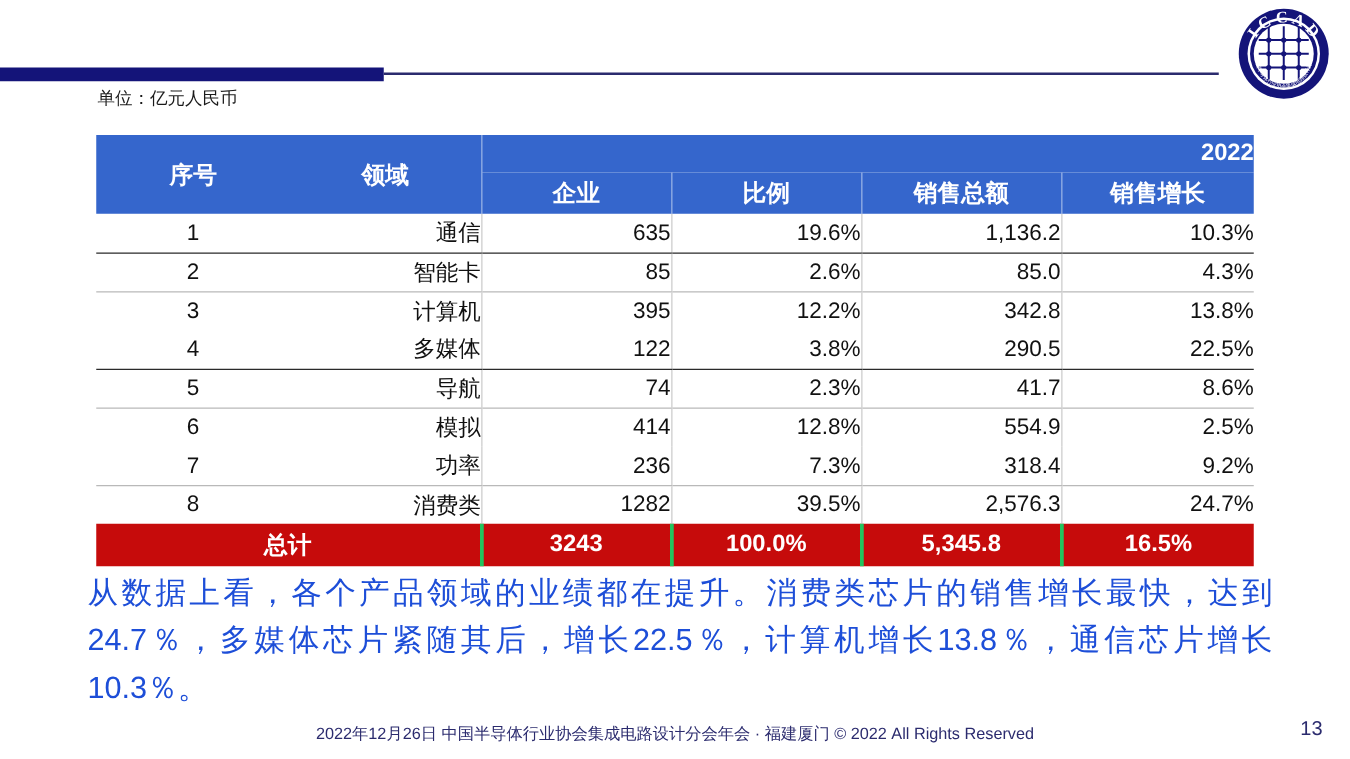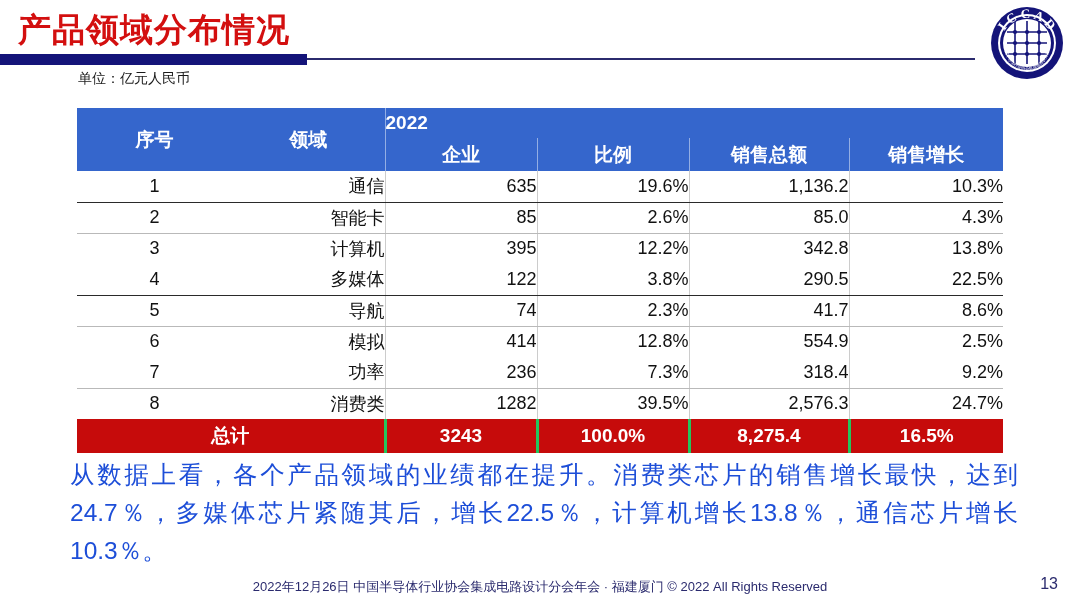--- a/index.html
+++ b/index.html
@@ -43,21 +43,21 @@
   }
 
   
   .tbl-wrap { position: absolute; left: 77px; top: 108px; width: 926px; }
   table.data { border-collapse: collapse; width: 926px; table-layout: fixed; }
   table.data th, table.data td { padding: 0; }
 
   .hdr-blue { background: #3566CC; color: #ffffff; }
   th.h { font-size: 19px; font-weight: bold; text-align: center; vertical-align: middle;
          height: 33px; color:#fff; }
-  th.h-span { font-size: 19px; font-weight: bold; text-align: left; height: 30px; color:#fff; }
+  th.h-span { font-size: 19px; font-weight: bold; text-align: right; height: 30px; color:#fff; }
   th.h-tall { font-size: 19px; font-weight: bold; text-align: center; vertical-align: middle;
               height: 63px; color:#fff; }
   th.vline { border-left: 1px solid #93aee4; }
 
   td.c { text-align: right; font-size: 18px; color: #111; height: 31px; vertical-align: middle;
          font-weight: 400; }
   td.idx { text-align: center; }
   tr.r-dark td { border-bottom: 1.6px solid #2a2a2a; }
   tr.r-light td { border-bottom: 1px solid #b9b9b9; }
   tr.r-none td { border-bottom: none; }
@@ -88,21 +88,20 @@
   .page-no {
     position: absolute; right: 22px; top: 575px;
     font-size: 16px; color: #2B2B6E; font-weight: 400;
   }
 </style>
 </head>
 <body>
 
 <div class="slide">
 
-  <div class="title">产品领域分布情况</div>
   <div class="rule-thick"></div>
   <div class="rule-thin"></div>
 
   <div class="logo">
     <svg viewBox="0 0 82 78" xmlns="http://www.w3.org/2000/svg">
       <circle cx="41" cy="39" r="36" fill="#141479"></circle>
       <circle cx="41" cy="39" r="29" fill="#ffffff"></circle>
       <circle cx="41" cy="39" r="27" fill="#141479"></circle>
       <circle cx="41" cy="39" r="24" fill="#ffffff"></circle>
       <g stroke="#141479" stroke-width="1.6" fill="none">
@@ -222,21 +221,21 @@
           <td class="c">消费类</td>
           <td class="c sep">1282</td>
           <td class="c sep">39.5%</td>
           <td class="c sep">2,576.3</td>
           <td class="c sep">24.7%</td>
         </tr>
         <tr class="total">
           <td colspan="2">总计</td>
           <td class="sep">3243</td>
           <td class="sep">100.0%</td>
-          <td class="sep">8,275.4</td>
+          <td class="sep">5,345.8</td>
           <td class="sep">16.5%</td>
         </tr>
       </tbody>
     </table>
   </div>
 
   <div class="para">从数据上看，各个产品领域的业绩都在提升。消费类芯片的销售增长最快，达到24.7％，多媒体芯片紧随其后，增长22.5％，计算机增长13.8％，通信芯片增长10.3％。</div>
 
   <div class="footer-text">2022年12月26日 中国半导体行业协会集成电路设计分会年会 · 福建厦门 © 2022 All Rights Reserved</div>
   <div class="page-no">13</div>

